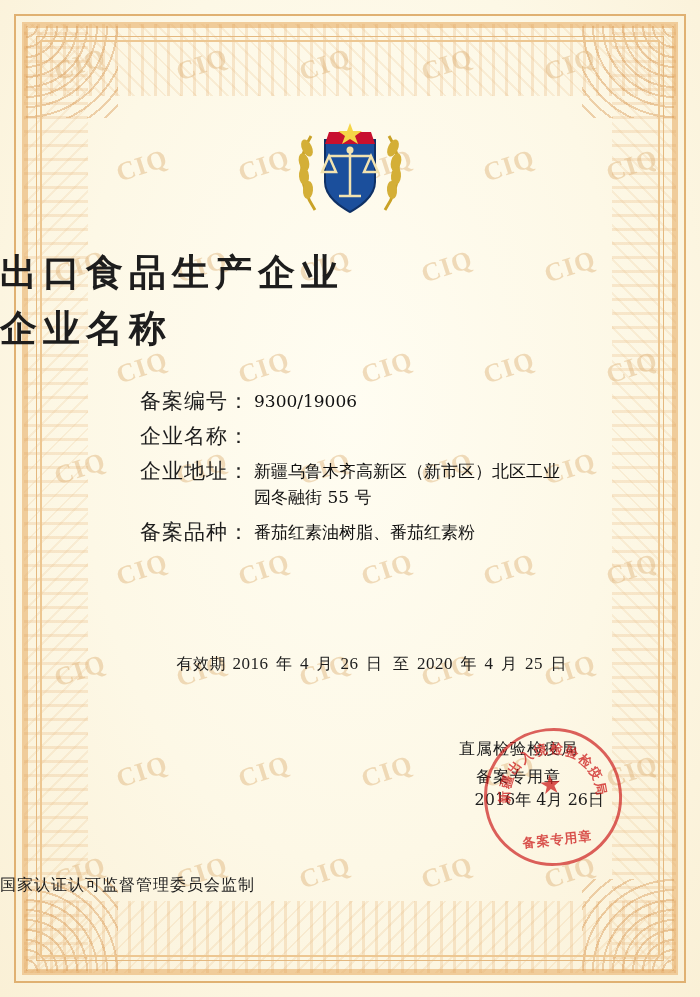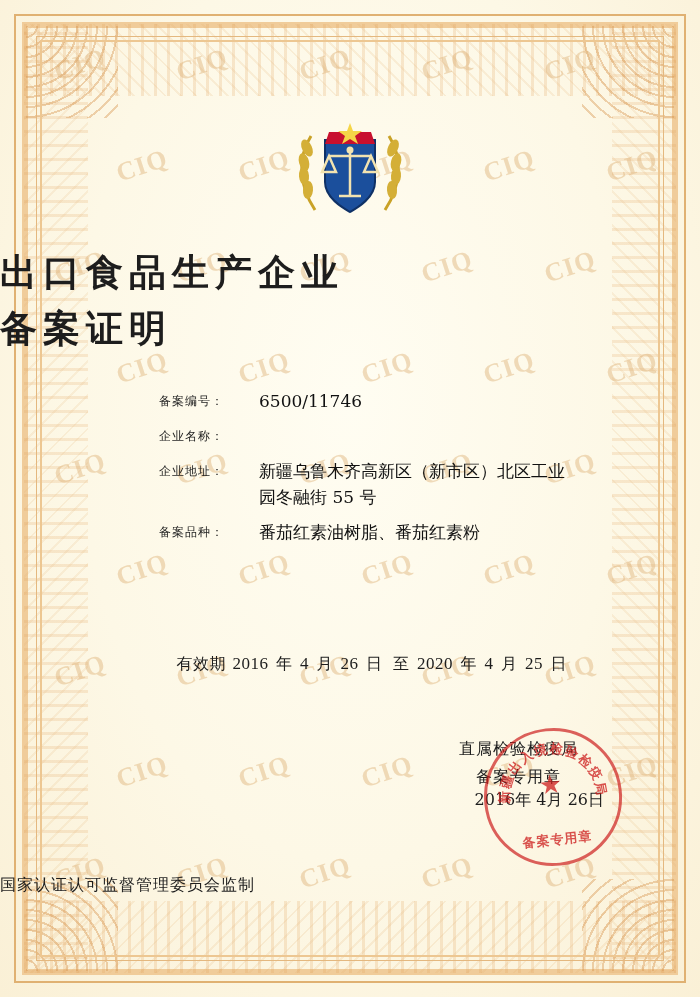--- a/index.html
+++ b/index.html
@@ -143,26 +143,25 @@
     text-align: left;
   }
   .field-row {
     display: flex;
     align-items: flex-start;
     margin-bottom: 9px;
   }
   .field-label {
     flex: 0 0 96px;
     font-family: "DejaVu Serif", "Liberation Serif", serif;
-    font-size: 12px;
+    font-size: 21px;
     color: #1d1d1d;
     letter-spacing: 1px;
     line-height: 26px;
     white-space: nowrap;
-    margin-left: 19px;
   }
   .field-value {
     flex: 1;
     font-family: "DejaVu Serif", "Liberation Serif", serif;
     font-size: 17px;
     color: #111;
     line-height: 26px;
     padding-left: 4px;
   }
   .field-value .line2 { display: block; }
@@ -357,27 +356,27 @@
         <line x1="44" y1="46" x2="86" y2="46"></line>
         <path d="M44 46 L37 62 H51 Z"></path>
         <path d="M86 46 L79 62 H93 Z"></path>
         <line x1="54" y1="86" x2="76" y2="86"></line>
       </g>
       <circle cx="65" cy="40" r="3.5" fill="#f2e3b0"></circle>
     </svg>
   </div>
 
   <div class="title">出口食品生产企业</div>
-  <div class="subtitle">备案证明</div>
+  <div class="subtitle">企业名称</div>
 
   <div class="fields">
 
     <div class="field-row">
       <div class="field-label">备案编号：</div>
-      <div class="field-value">6500/11746</div>
+      <div class="field-value">9300/19006</div>
     </div>
 
     <div class="field-row">
       <div class="field-label">企业名称：</div>
     </div>
 
     <div class="field-row">
       <div class="field-label">企业地址：</div>
       <div class="field-value">
         <span>新疆乌鲁木齐高新区（新市区）北区工业</span>

